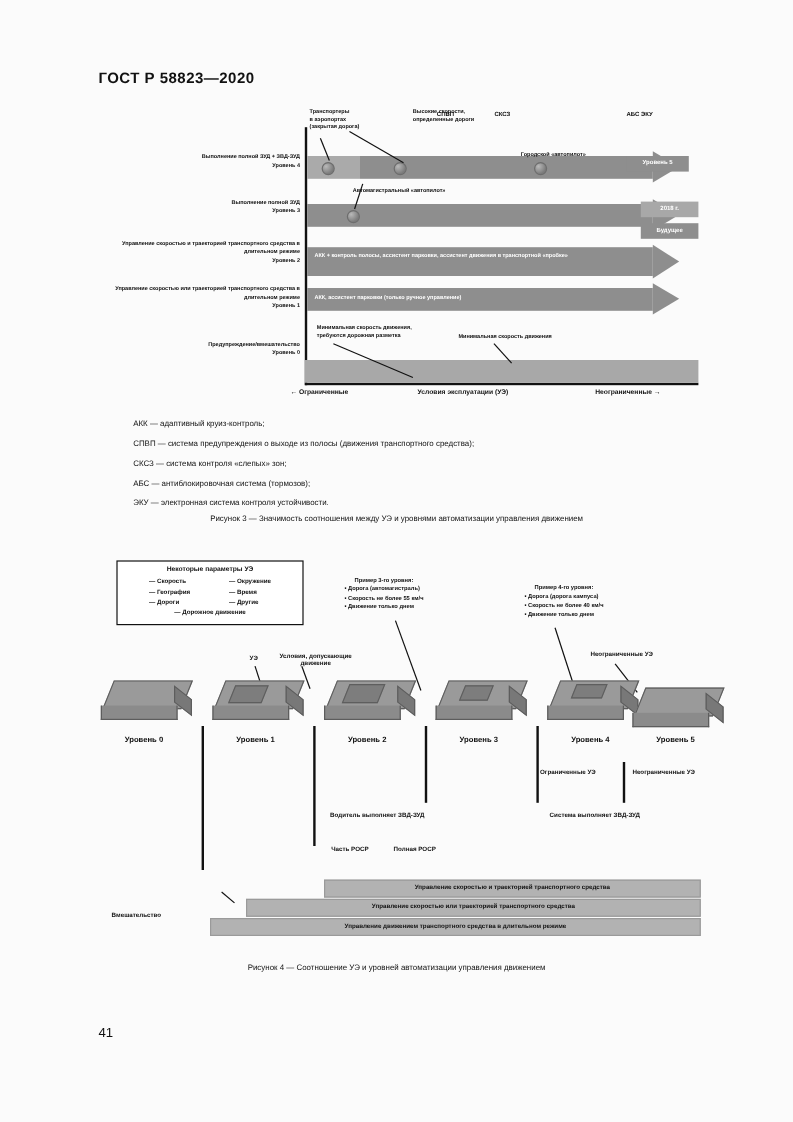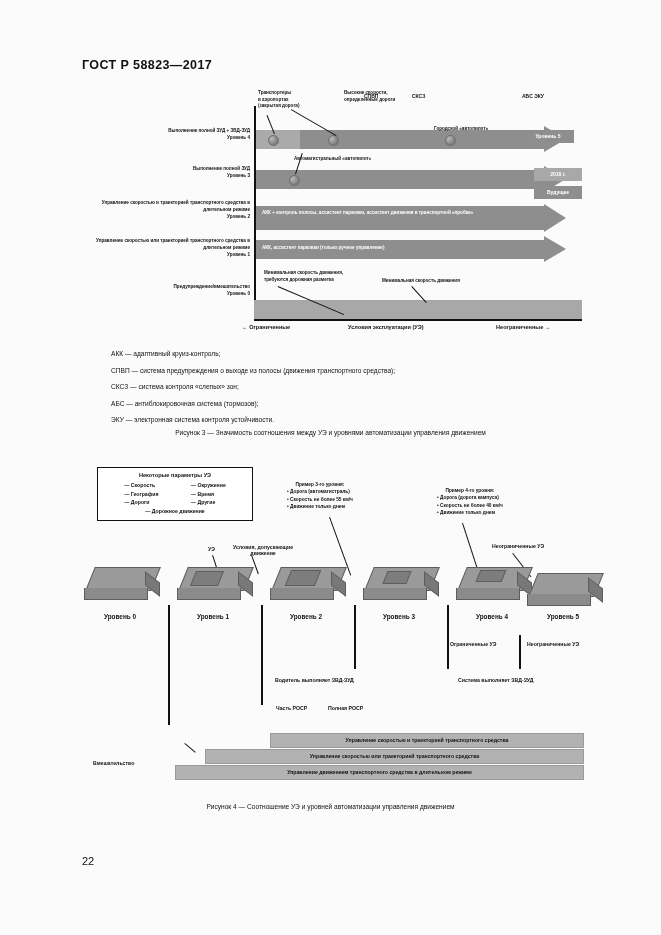--- a/index.html
+++ b/index.html
@@ -120,21 +120,21 @@
   }
   .plain-lbl{
     position:absolute;font-size:5.2px;font-weight:bold;color:#111;
   }
 </style>
 </head>
 <body>
 
 <div class="page">
 
-  <div class="doc-header">ГОСТ Р 58823—2017</div>
+  <div class="doc-header">ГОСТ Р 58823—2020</div>
 
   <div class="fig3">
 
     <div class="axis-v"></div>
     <div class="axis-h"></div>
 
     <div class="lvl-label" style="top:40px;">
       <span>Выполнение полной ЗУД + ЗВД-ЗУД</span><br>
       <span>Уровень 4</span>
     </div>
@@ -334,14 +334,14 @@
     </div>
     <div class="greybar" style="left:175px;top:310px;width:407px;">
       <span>Управление движением транспортного средства в длительном режиме</span>
     </div>
 
     <div class="arrowline" style="left:185px;top:288px;width:14px;transform:rotate(40deg);"></div>
   </div>
 
   <div class="caption" style="top:803px;">Рисунок 4 — Соотношение УЭ и уровней автоматизации управления движением</div>
 
-  <div class="page-number">22</div>
+  <div class="page-number">41</div>
 </div>
 
 </body></html>

